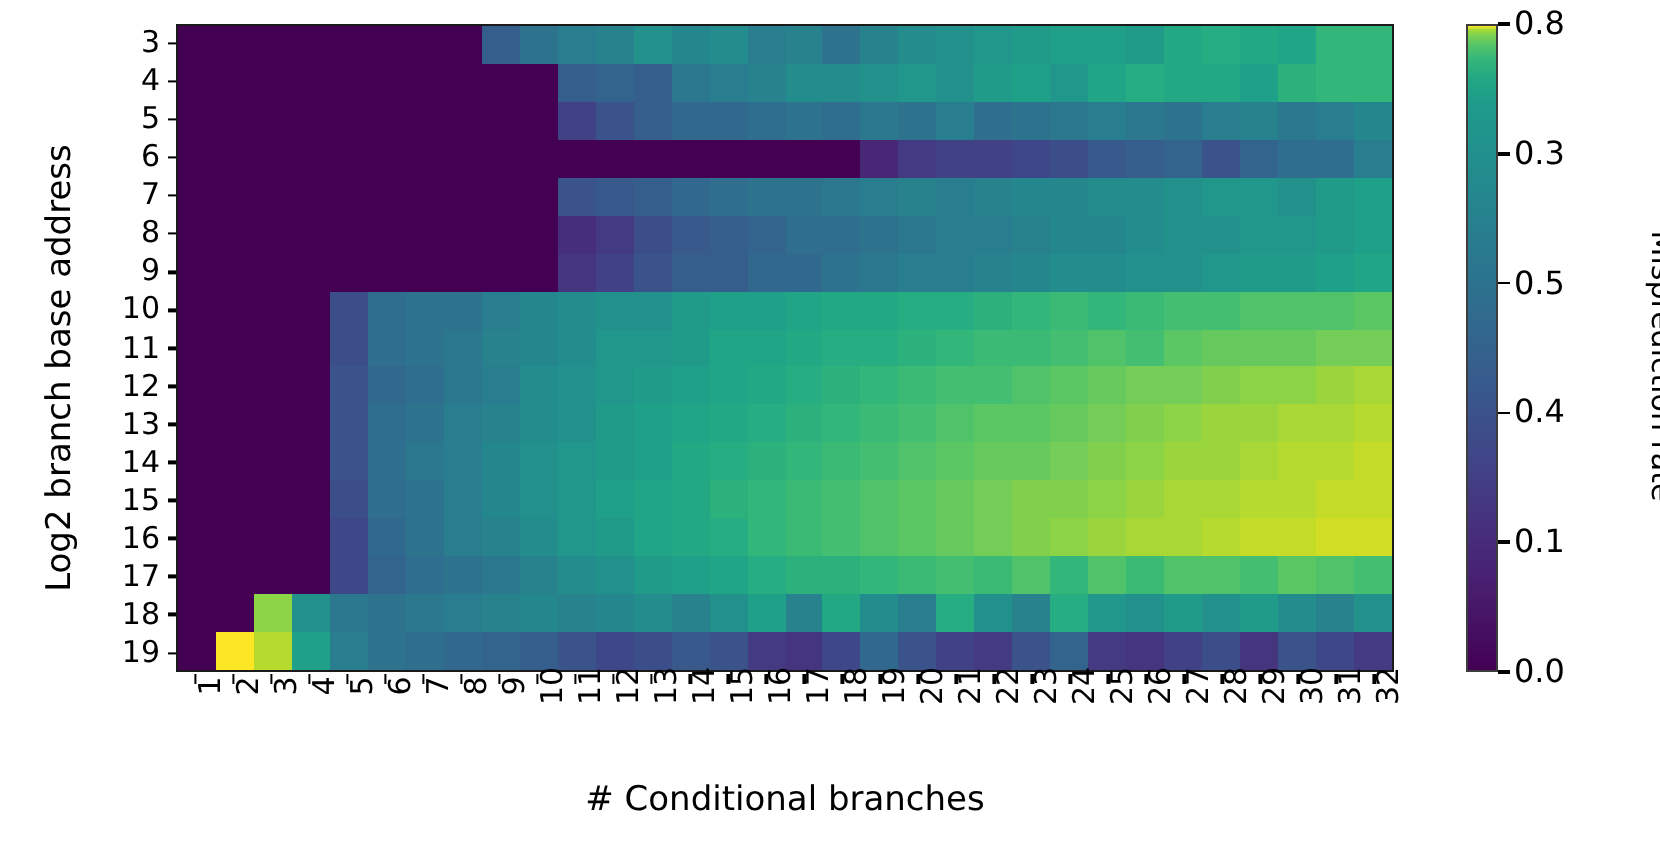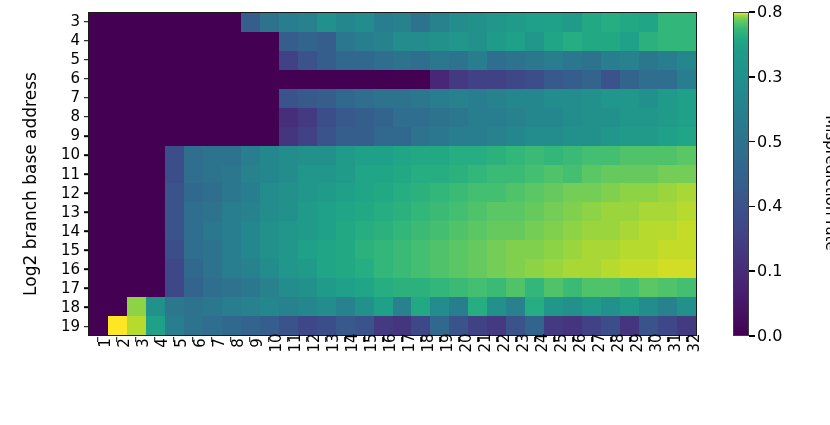--- a/index.html
+++ b/index.html
@@ -856,20 +856,21 @@
       <div class="xt">
         <span>30</span>
       </div>
       <div class="xt">
         <span>31</span>
       </div>
       <div class="xt">
         <span>32</span>
       </div>
     </div>
+  <div id="xlabel"># Conditional branches</div>
 
   <div id="cbar"></div>
   <div id="cbarticks">
       <div class="ct" style="top: 323.2px;"></div>
       <div class="ct" style="top: 258.4px;"></div>
       <div class="ct" style="top: 193.6px;"></div>
       <div class="ct" style="top: 128.8px;"></div>
       <div class="ct" style="top: 64px;"></div>
       <div class="ct" style="top: -0.8px;"></div>
     </div>

